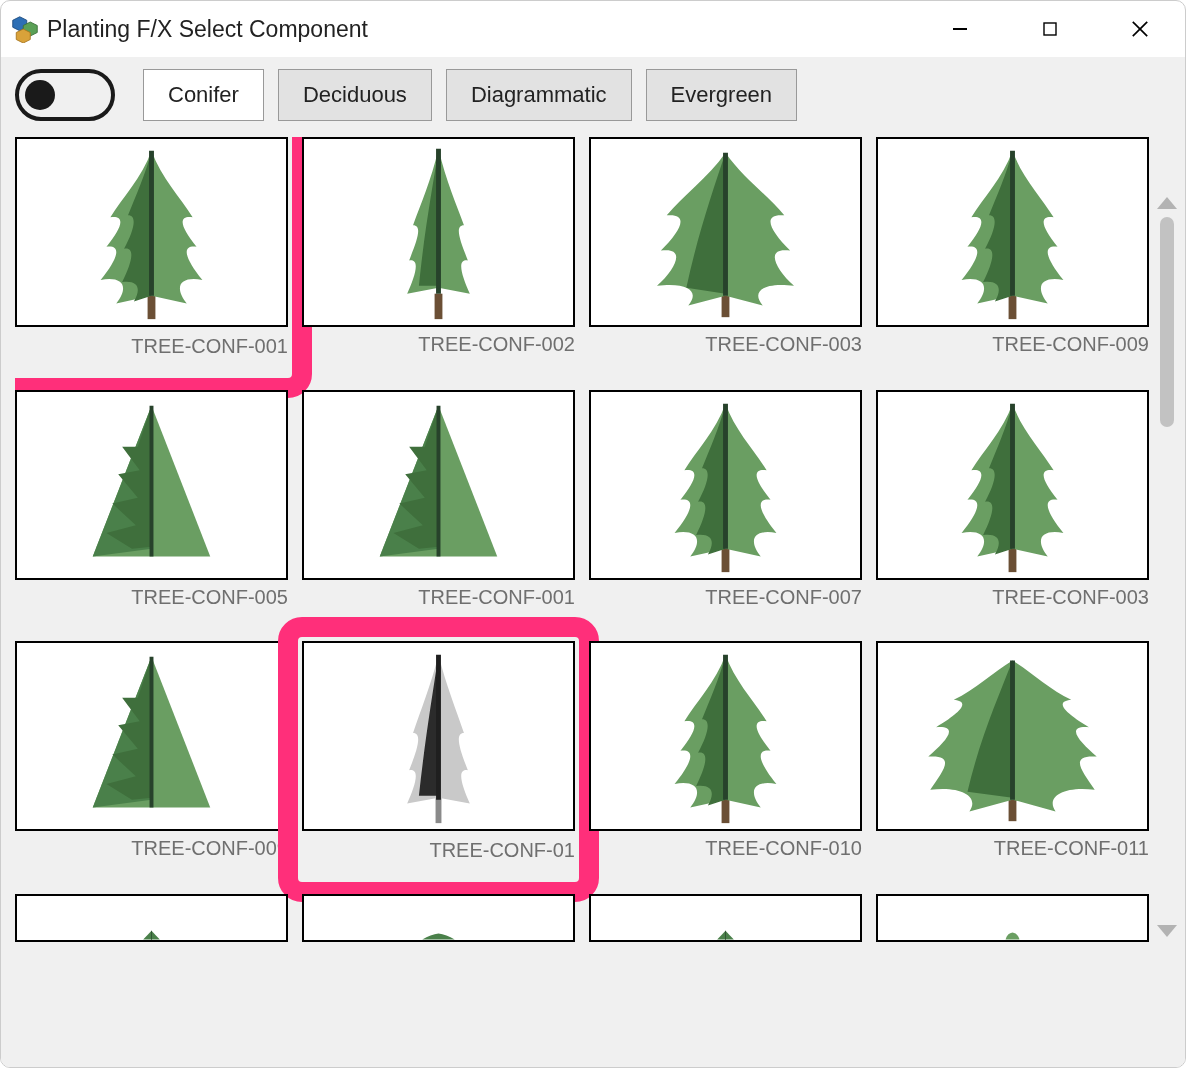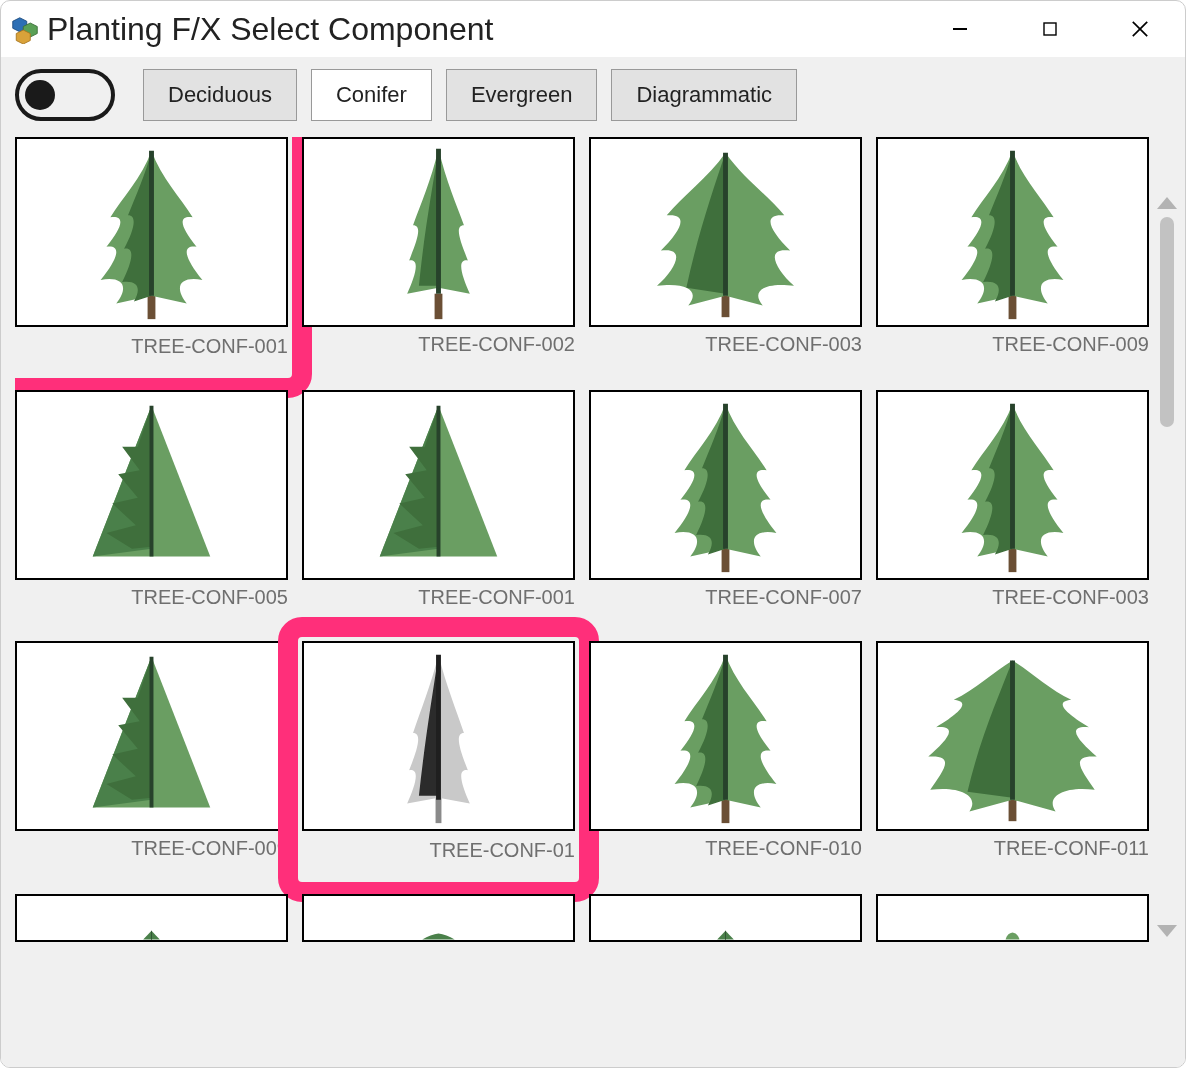--- a/index.html
+++ b/index.html
@@ -12,21 +12,21 @@
       border: 1px solid #ccc;
       border-radius: 10px;
       position: relative;
     }
     
     .titlebar {
       height: 56px;
       display: flex;
       align-items: center;
       padding-left: 10px;
-      font-size: 32px;
+      font-size: 23px;
       color: #222;
       border-top-left-radius: 10px;
       border-top-right-radius: 10px;
     }
     .titlebar .app-icon {
       width: 28px; height: 28px;
       margin-right: 8px;
       position: relative;
     }
     .titlebar .app-icon svg { width: 28px; height: 28px; }
@@ -185,31 +185,31 @@
         </svg>
     </div>
   </div>
 </div>
 
 <div class="content">
   <div class="toolbar">
     <div class="toggle">
       <div class="knob"></div>
     </div>
+    <div class="tabbtn active">
+        <span>Conifer</span>
+      </div>
     <div class="tabbtn">
         <span>Deciduous</span>
       </div>
-    <div class="tabbtn active">
-        <span>Conifer</span>
+    <div class="tabbtn">
+        <span>Diagrammatic</span>
       </div>
     <div class="tabbtn">
         <span>Evergreen</span>
-      </div>
-    <div class="tabbtn">
-        <span>Diagrammatic</span>
       </div>
   </div>
 
   <div class="grid-wrap">
     <div class="grid">
 
       <div class="cell hl">
         <div class="thumb">
           <svg viewBox="0 0 260 190">
               <use href="#tree-green"></use>

